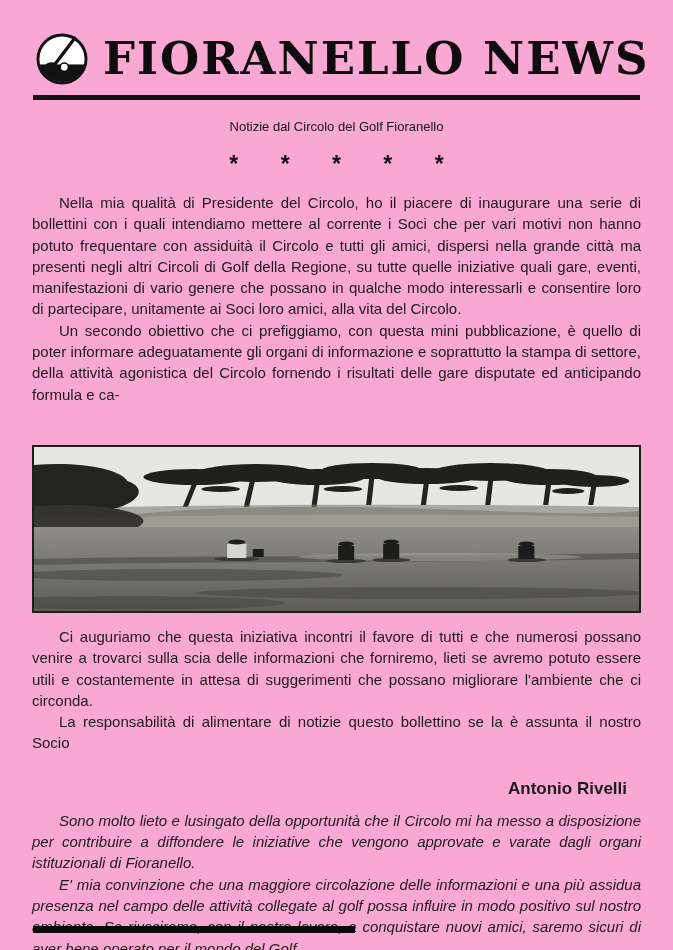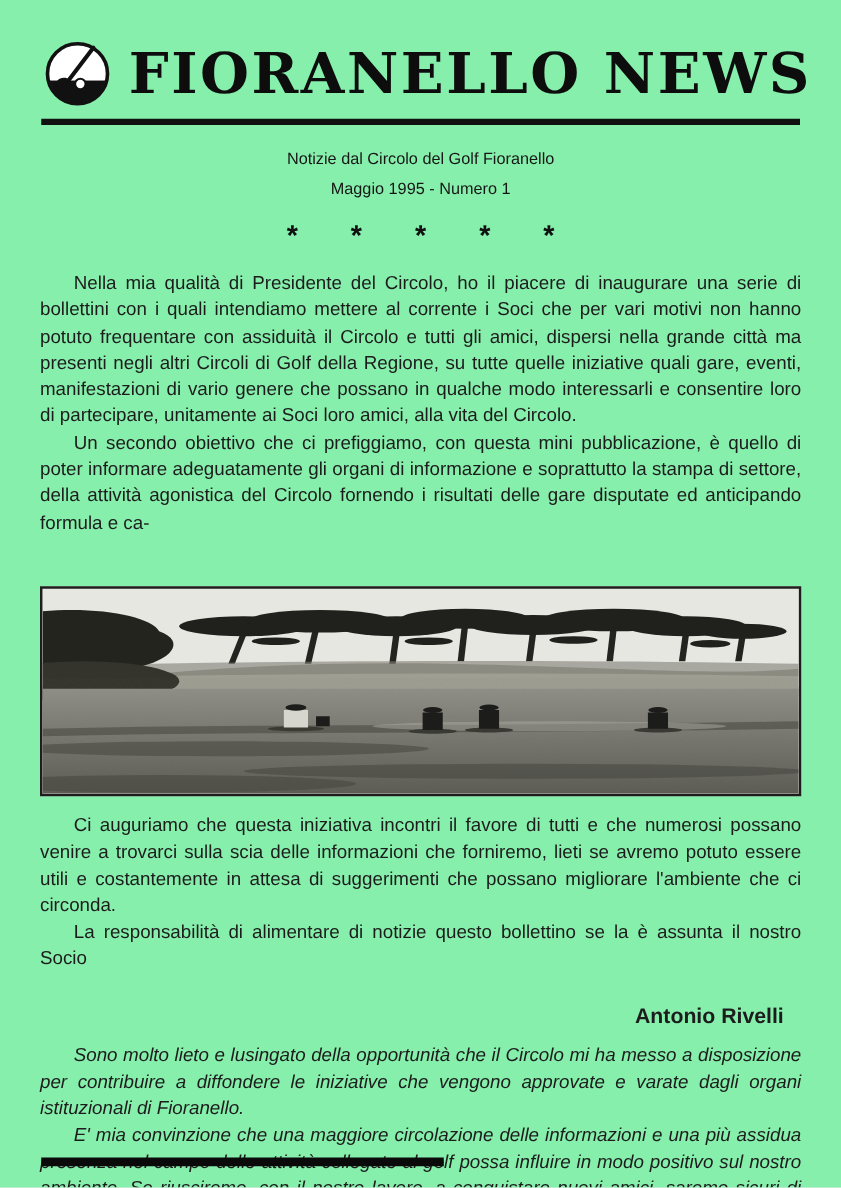--- a/index.html
+++ b/index.html
@@ -1,18 +1,18 @@
 <!DOCTYPE html>
 <html><head>
 <meta charset="utf-8">
 <style>
   html,body{margin:0;padding:0;background:#e9e9e9;}
   .page{
     position:relative;width:673px;height:950px;margin:0 auto;
-    background:#86efac;color:#1c1c1c;overflow:hidden;
+    background:#f9a8d4;color:#1c1c1c;overflow:hidden;
     font-family:"Liberation Sans",sans-serif;
   }
   
   .masthead{display:flex;align-items:center;gap:12px;padding:30px 33px 0 33px;}
   .logo{flex:0 0 auto;width:58px;height:58px;}
   .logo svg{display:block;width:100%;height:100%;}
   .masthead-title{
     flex:1;margin:0;text-align:center;
     font-family:"DejaVu Serif","Liberation Serif",serif;
     font-weight:700;font-size:45px;letter-spacing:2px;color:#0d0d0d;
@@ -56,21 +56,20 @@
         <circle cx="34.5" cy="41" r="4.6" fill="#ffffff" stroke="#111" stroke-width="1.8"></circle>
       </svg>
     </span>
     <h1 class="masthead-title">FIORANELLO NEWS</h1>
   </header>
 
   <div class="rule"></div>
 
   <div class="subtitle">
     <div>Notizie dal Circolo del Golf Fioranello</div>
-    <div>Maggio 1995 - Numero 1</div>
   </div>
 
   <div class="stars">* * * * *</div>
 
   <main class="columns">
 
     <section class="col">
       <p class="indent">Nella mia qualità di Presidente del Circolo, ho il piacere di inaugurare una serie di bollettini con i quali intendiamo mettere al corrente i Soci che per vari motivi non hanno potuto frequentare con assiduità il Circolo e tutti gli amici, dispersi nella grande città ma presenti negli altri Circoli di Golf della Regione, su tutte quelle iniziative quali gare, eventi, manifestazioni di vario genere che possano in qualche modo interessarli e consentire loro di partecipare, unitamente ai Soci loro amici, alla vita del Circolo.</p>
       <p class="indent">Un secondo obiettivo che ci prefiggiamo, con questa mini pubblicazione, è quello di poter informare adeguatamente gli organi di informazione e soprattutto la stampa di settore, della attività agonistica del Circolo fornendo i risultati delle gare disputate ed anticipando formula e ca-</p>
     </section>

